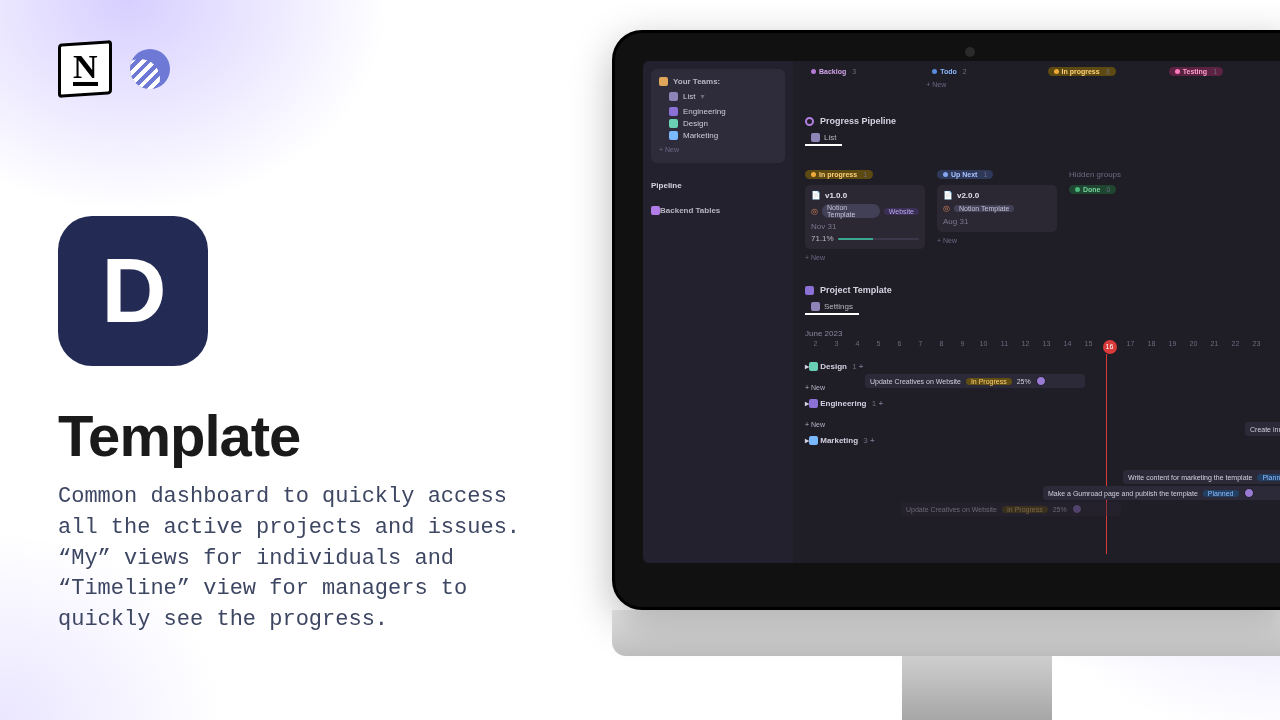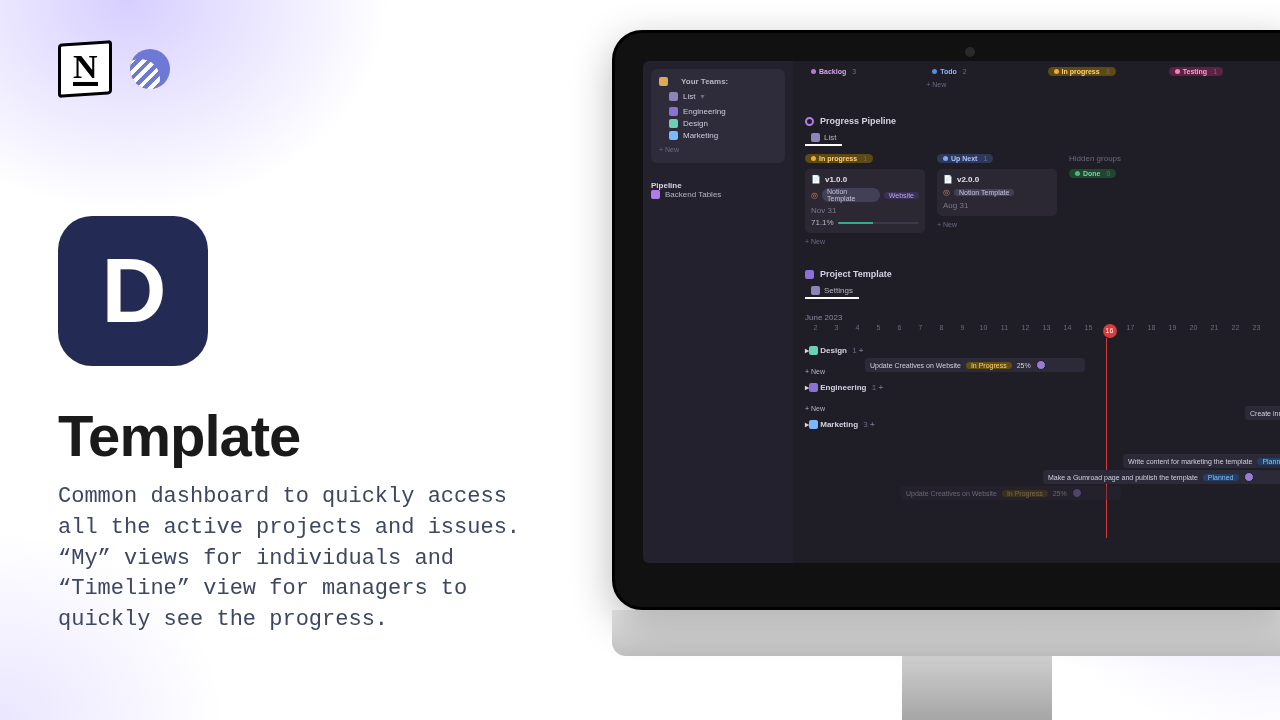--- a/index.html
+++ b/index.html
@@ -19,50 +19,50 @@
   .title { position:absolute; top:402px; left:58px; font-size:58px; font-weight:800; letter-spacing:-1px; color:#1a1a1a;}
   .desc  { position:absolute; top:482px; left:58px; width:480px; color:#3d4662; font-size:22px; line-height:1.4;font-family:Liberation Mono, monospace;}
   .monitor{ position:absolute; top:30px; left:612px; width:680px; }
   .monitor-bezel{ width:680px; height:580px; background:#111; border-radius:30px 0 0 30px; border:3px solid #000; padding:28px 0 44px 28px; position:relative; box-shadow:0 12px 40px rgba(0,0,0,.28);}
   .monitor-bezel::before{ content:""; position:absolute; top:14px; left:52%; width:10px; height:10px; border-radius:50%; background:#2a2a2a;}
   .monitor-chin{ width:680px; height:46px; background:linear-gradient(#ececec,#bfbfbf); border-radius:0 0 0 14px; }
   .monitor-stand{ width:150px; height:80px; margin-left:290px; background:linear-gradient(#cfcfcf,#9c9c9c); border-bottom-left-radius:8px; border-bottom-right-radius:8px;}
   .screen{ width:100%; height:100%; background:#1f1d25; border-radius:6px 0 0 6px; overflow:hidden; display:flex; font-size:8px; color:#b8b5c3; position:relative;}
   .sb{ width:150px; padding:8px; background:#24212e; border-radius:6px 0 0 0; }
   .sb-card{ background:#2e2b3a; border-radius:6px; padding:8px 8px 10px; }
-  .sb-h{ display:flex; gap:13px; align-items:center; color:#b7b3c4; font-weight:600; margin-bottom:6px;}
+  .sb-h{ display:flex; gap:5px; align-items:center; color:#b7b3c4; font-weight:600; margin-bottom:6px;}
   .sb-list{ margin:1px 0 6px 10px; color:#cfccdf;}
   .sb-list .row{ display:flex; align-items:center; gap:5px; margin:3px 0;}
   .ic{ width:9px; height:9px; border-radius:2px; display:inline-block; }
   .ic-ppl{ background:#e0a65a; }
   .ic-list{ background:#8e84b8;}
   .ic-eng{ background:#8b71d6;}
   .ic-des{ background:#6ad0b3;}
   .ic-mkt{ background:#7ab8ff;}
   .ic-bt { background:#b27ce8;}
   .sb-set{ margin-top:18px; color:#d8d5e3; font-weight:600;}
-  .sb-bt { margin-top:0; display:flex; gap:5px; align-items:center;}
+  .sb-bt { margin-top:16px; display:flex; align-items:center;font-weight:bold;}
   .main{ flex:1; padding:4px 0 0 12px; overflow:hidden;}
   .pill{ display:inline-flex; align-items:center; gap:3px; padding:1px 6px; border-radius:8px; font-size:7px; font-weight:600;}
   .dot{ width:5px; height:5px; border-radius:50%; display:inline-block;}
   .cnt{ color:#6f6a82; font-weight:400; margin-left:3px;}
   .cols{ display:flex; gap:1px; padding:2px 0 24px;}
   .col{ flex:1;}
   .p-backlog{ color:#d3a5e9;}.d-backlog{background:#b37ad5}
   .p-todo{ color:#8cb9ff;}.d-todo{background:#5a8bdd}
   .p-inprog{ background:#5d4a13; color:#ffd178;} .d-inprog{background:#f0a93a}
   .p-test{ background:#5b2341; color:#ff9fcc;} .d-test{background:#ff79bd}
   .p-upnext{ background:#2e395a; color:#a9c2ff;} .d-upnext{background:#85a5f0}
   .p-done{ background:#1e4630; color:#78d49d;} .d-done{background:#4ab87a}
   .new{ color:#6e6885; font-size:7px; margin-top:5px;}
   .sec-h{ display:flex; align-items:center; gap:6px; margin-top:4px; font-size:9px; color:#d6d3e2; font-weight:600;}
   .sec-h .ring{ width:9px; height:9px; border:2px solid #b07fe0; border-radius:50%;}
   .tab{ margin:5px 0 8px; display:inline-flex; align-items:center; gap:4px; padding:2px 6px; border-bottom:2px solid #fff; font-size:8px;}
   .rp-cols{ display:flex; gap:12px; align-items:flex-start;}
-  .rp-col{ width:120px;}
+  .rp-col{ width:120px;margin-top:16px;}
   .card{ background:#2b2834; border-radius:5px; padding:6px; margin-top:6px;}
   .card-t{ display:flex; gap:4px; align-items:center; font-weight:600; color:#e3e0ee;}
   .card-sub{ display:flex; gap:4px; align-items:center; margin-top:4px;}
   .tag{ background:#414056; color:#c6c3d6; padding:0 5px; border-radius:7px; font-size:7px;}
   .tag-web{ background:#3a2f55; color:#baa8f0;}
   .date{ color:#7c778d; margin-top:4px;}
   .pct{ display:flex; align-items:center; gap:4px; margin-top:3px;}
   .bar{ flex:1; height:2px; background:#3b384a; border-radius:2px; overflow:hidden;}
   .bar i{ display:block; height:100%; background:#3aa890; width:43%;}
   .hg{ color:#6e6882;}

